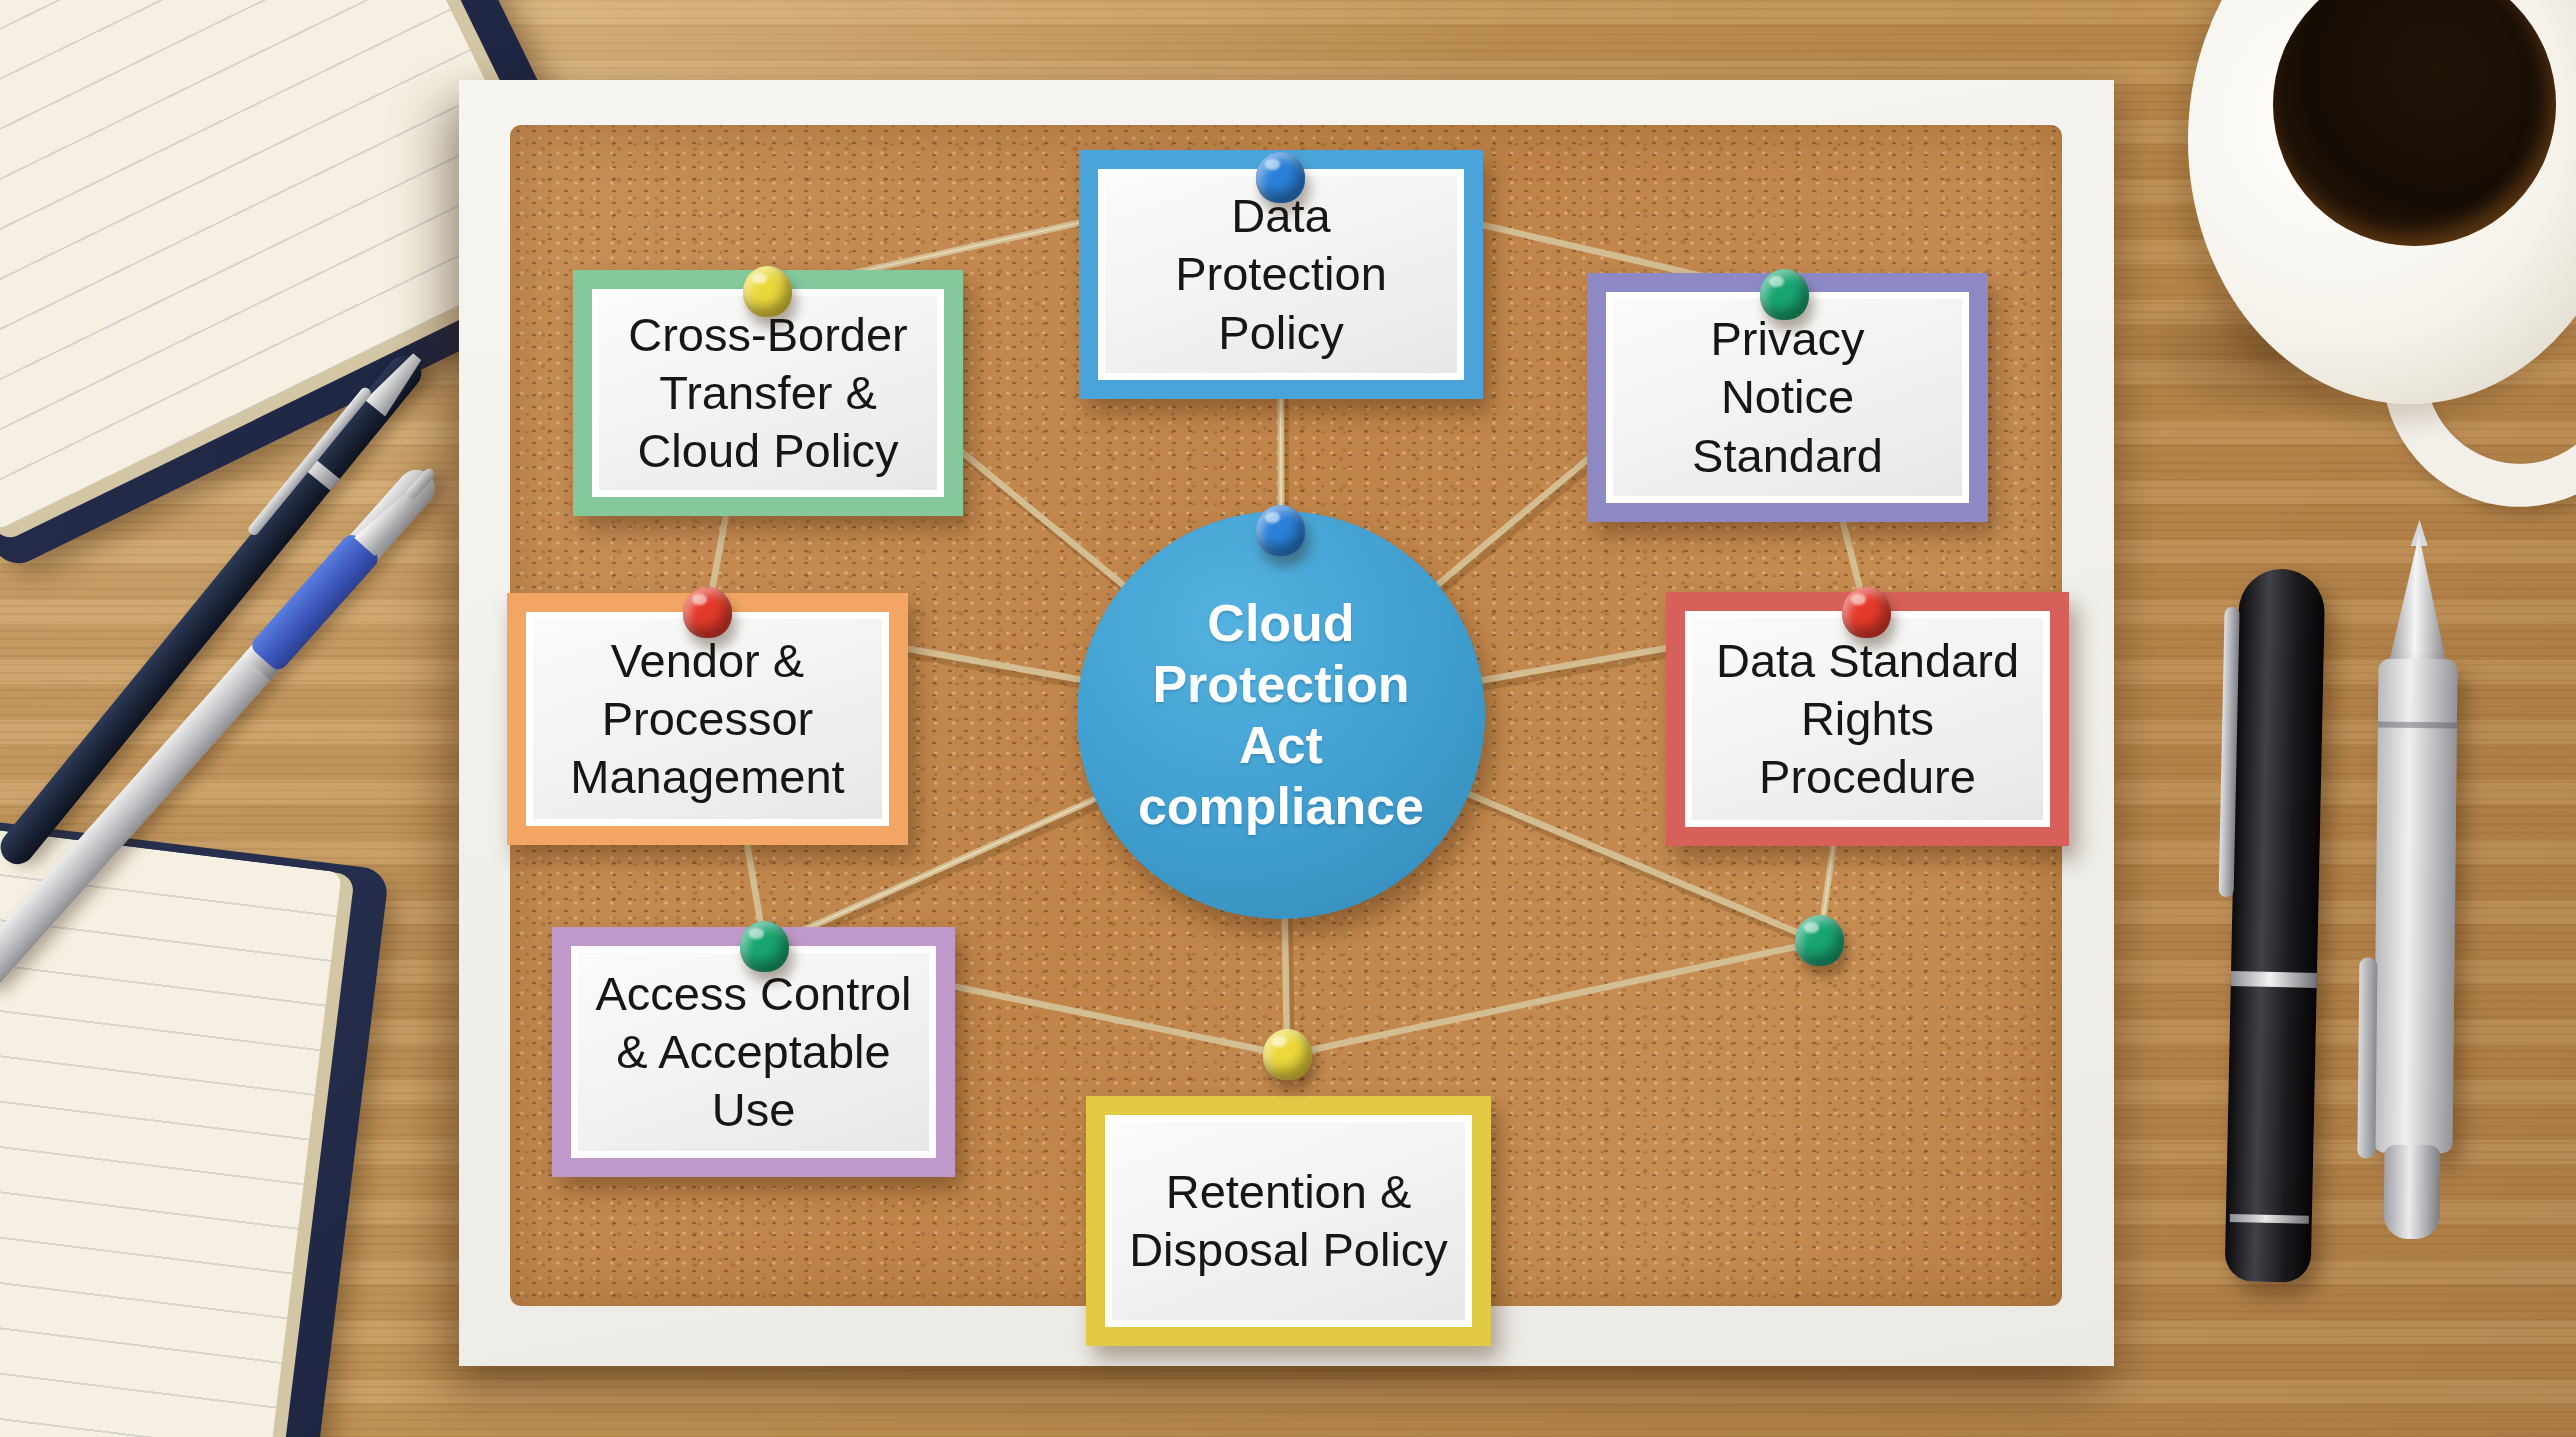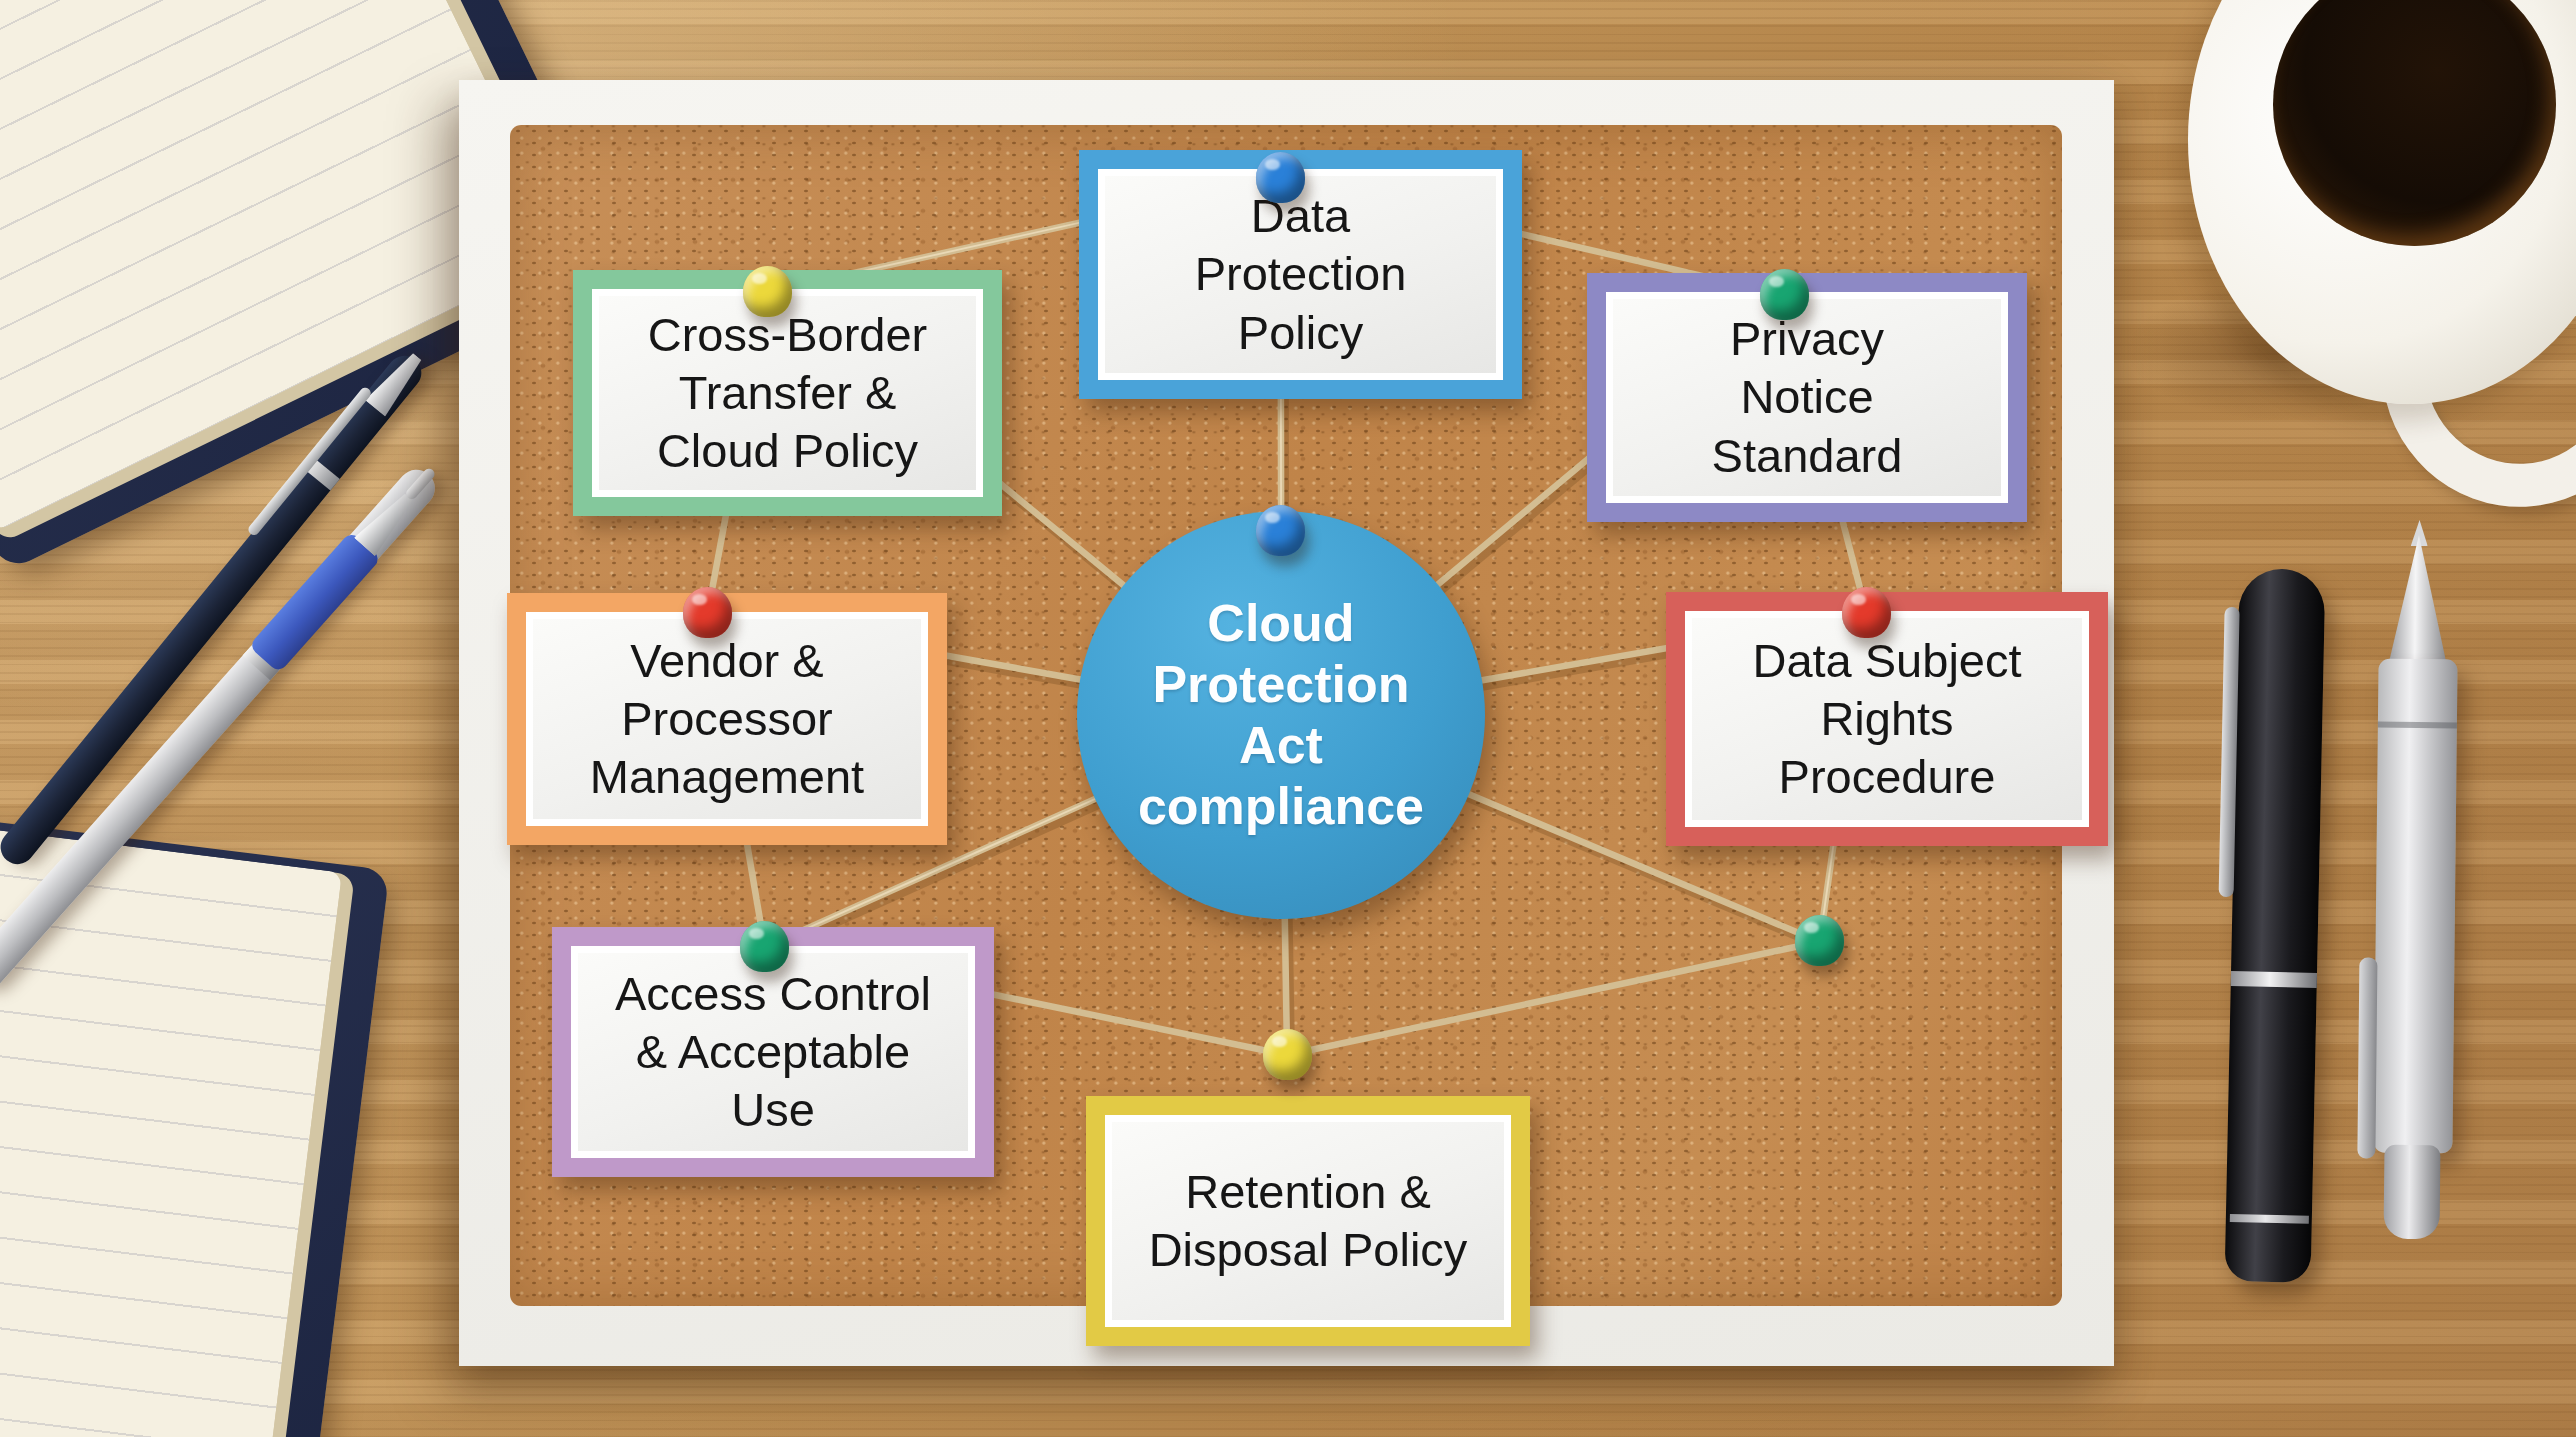--- a/index.html
+++ b/index.html
@@ -43,21 +43,20 @@
     box-shadow:7.5px 15px 24px rgba(60,32,8,.38);
     display:flex;align-items:center;justify-content:center;text-align:center;
   }
   .hub-label{width:320px;font-size:52px;line-height:1.17;font-weight:bold;color:#fdfeff;
     text-shadow:0 1.9px 2.8px rgba(20,60,90,.25);}
 
   
   .card{
     border:19px solid #999;background:#ffffff;
     box-shadow:7.5px 13px 20.6px rgba(60,32,8,.38);
-    padding-left:39px;
   }
   .card-face{
     position:absolute;inset:5.6px;
     background:linear-gradient(160deg,#fbfbf9 0%, #f1f1ef 55%, #e7e7e5 100%);
     border:0.9px solid #fff;
     display:flex;align-items:center;justify-content:center;text-align:center;
   }
   .card-label{font-size:47px;line-height:1.24;color:#161616;}
 
   
@@ -252,21 +251,21 @@
   </div>
 
   <div class="abs card" style="left: 507px; top: 593px; width: 363px; height: 214px; border-color: rgb(243, 166, 100);">
     <div class="card-face">
       <span class="card-label" style="width:356px">Vendor &amp; Processor Management</span>
       </div>
   </div>
 
   <div class="abs card" style="left: 1666px; top: 592px; width: 365px; height: 216px; border-color: rgb(215, 96, 90);">
     <div class="card-face">
-      <span class="card-label" style="width:356px">Data Subject Rights Procedure</span>
+      <span class="card-label" style="width:356px">Data Standard Rights Procedure</span>
       </div>
   </div>
 
   <div class="abs card" style="left: 552px; top: 927px; width: 365px; height: 212px; border-color: rgb(191, 153, 201);">
     <div class="card-face">
       <span class="card-label" style="width:318px">Access Control &amp; Acceptable Use</span>
       </div>
   </div>
 
   <div class="abs card" style="left: 1086px; top: 1096px; width: 367px; height: 212px; border-color: rgb(226, 202, 69); text-decoration: underline;">

